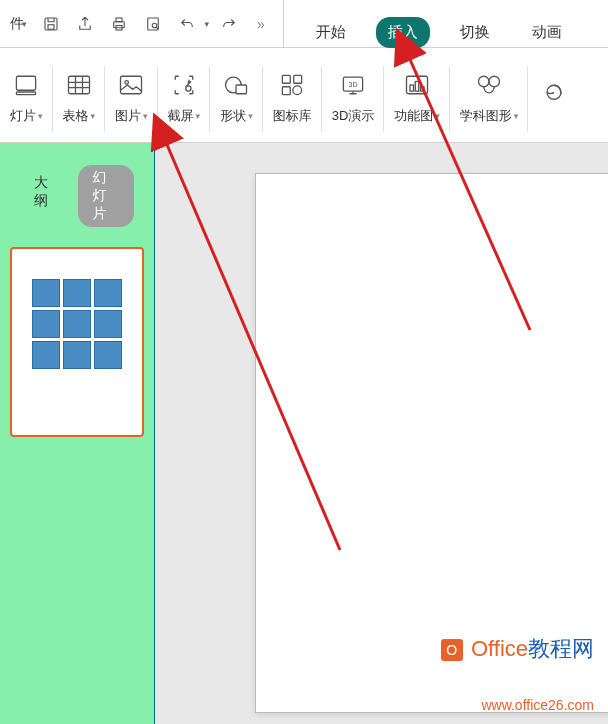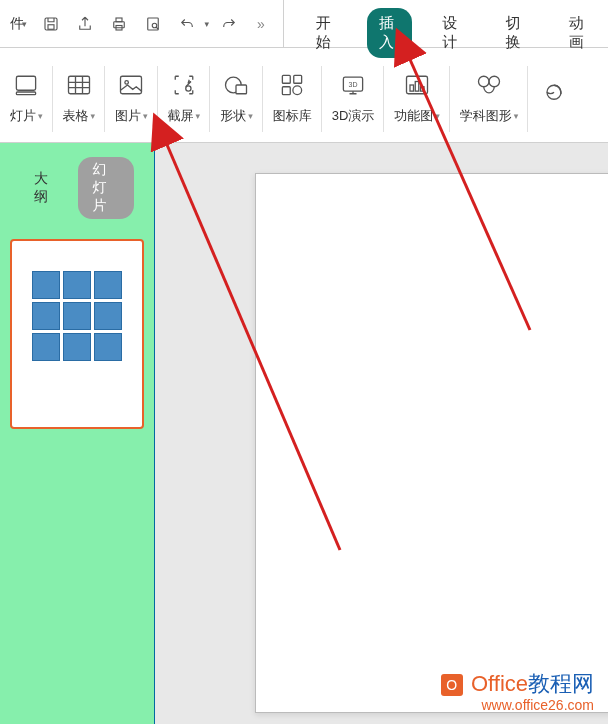--- a/index.html
+++ b/index.html
@@ -139,20 +139,21 @@
     }
     .panel-tab {
       font-size: 14px;
       padding: 4px 14px;
       border-radius: 14px;
       cursor: pointer;
     }
     .panel-tab.active {
       background: #a0a0a0;
       color: #fff;
+      margin-top: 8px;
     }
     .thumbnail {
       margin: 6px 10px;
       border: 2px solid #e8612a;
       border-radius: 4px;
       background: #fff;
       height: 190px;
       padding: 30px 20px;
     }
     .grid3x3 {
@@ -198,20 +199,21 @@
     .watermark .wm-top {
       font-size: 22px;
       font-weight: normal;
     }
     .watermark .wm-top .orange { color: #e8612a; }
     .watermark .wm-top .blue { color: #1a5fb4; }
     .watermark .wm-bottom {
       font-size: 14px;
       color: #e8612a;
       text-align: right;
+      margin-top: 35px;
     }
     .wm-icon {
       display: inline-block;
       width: 22px;
       height: 22px;
       background: #e8612a;
       color: #fff;
       text-align: center;
       line-height: 22px;
       border-radius: 3px;
@@ -265,21 +267,20 @@
       <svg viewBox="0 0 24 24" fill="none" stroke="currentColor" stroke-width="1.5">
           <path d="M15 14l4-4-4-4M19 10h-9a5 5 0 00-5 5v1"></path>
         </svg>
     </div>
     <span class="more-arrow">»</span>
   </div>
 
   <div class="tabs">
     <div class="tab">开始</div>
     <div class="tab active">插入</div>
-    <div class="tab">设计</div>
     <div class="tab">切换</div>
     <div class="tab">动画</div>
   </div>
 </div>
 
 <div class="ribbon">
   <div class="ribbon-group">
     <div class="ribbon-icon">
       <svg viewBox="0 0 32 32" fill="none" stroke="#555" stroke-width="1.5">
           <rect x="5" y="6" width="22" height="16" rx="2"></rect>

